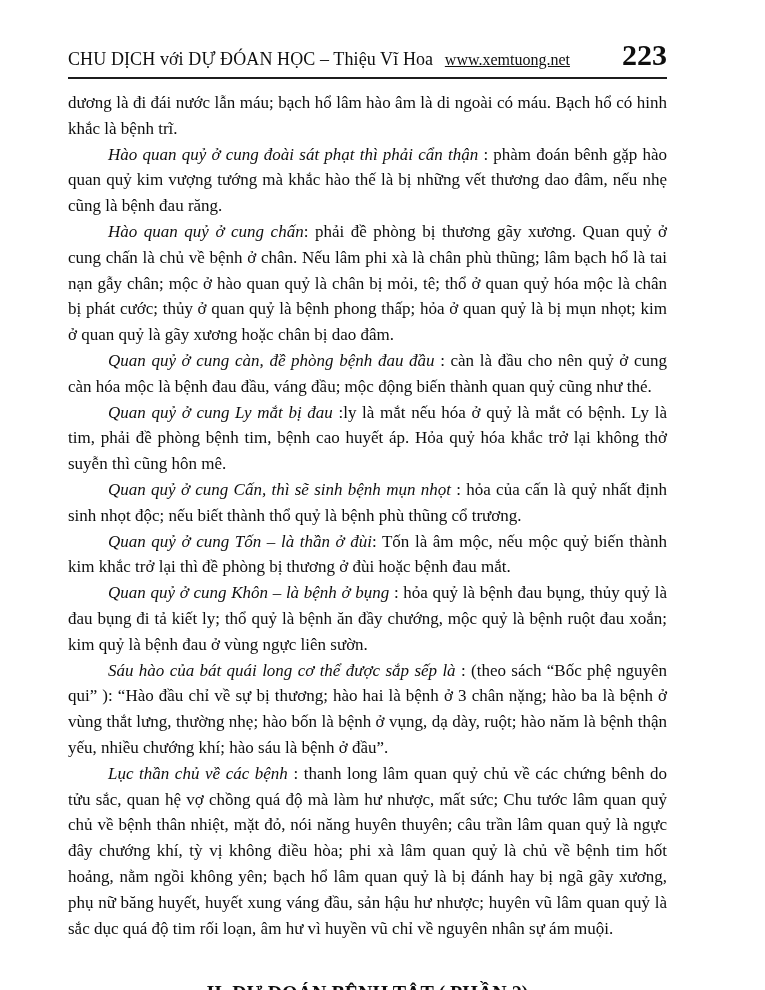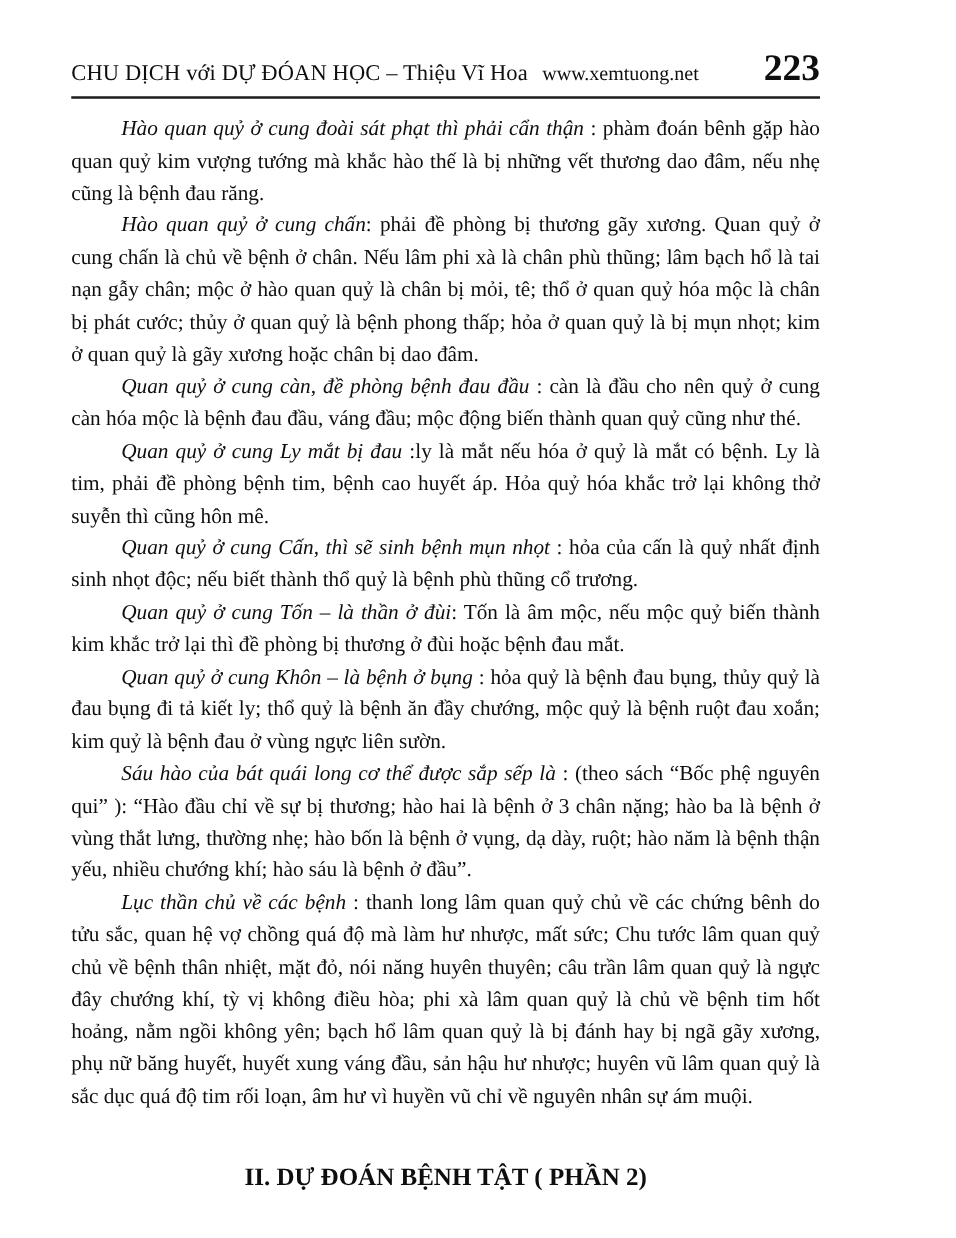--- a/index.html
+++ b/index.html
@@ -9,32 +9,34 @@
     background: #ffffff;
     color: #0e0e0e;
     font-family: "Liberation Serif", "DejaVu Serif", serif;
     overflow: hidden;
   }
   .page {
     box-sizing: border-box;
     width: 713px;
     height: 990px;
     padding: 40px 57px 30px 57px;
+    margin-left: 11px;
   }
   .header-row {
     display: flex;
     align-items: baseline;
   }
   .book-title {
     font-size: 18px;
     white-space: nowrap;
     letter-spacing: 0.1px;
   }
   .website {
     font-size: 16px;
+    text-decoration: underline;
     margin-left: auto;
     margin-right: 52px;
     color: #0e0e0e;
     cursor: pointer;
   }
   .page-number {
     font-size: 30px;
     font-weight: bold;
     line-height: 1;
   }
@@ -65,20 +67,21 @@
 <div class="page">
 
   <div class="header-row">
     <span class="book-title">CHU DỊCH với DỰ ĐÓAN HỌC – Thiệu Vĩ Hoa</span>
     <span class="website">www.xemtuong.net</span>
     <span class="page-number">223</span>
   </div>
   <hr class="rule">
 
   <div>
+    <p class="para"><span>dương là đi đái nước lẫn máu; bạch hổ lâm hào âm là di ngoài có máu. Bạch hổ có hinh khắc là bệnh trĩ.</span></p>
 
     <p class="para indent"><i>Hào quan quỷ ở cung đoài sát phạt thì phải cẩn thận</i><span> : phàm đoán bênh gặp hào quan quỷ kim vượng tướng mà khắc hào thế là bị những vết thương dao đâm, nếu nhẹ cũng là bệnh đau răng.</span></p>
 
     <p class="para indent"><i>Hào quan quỷ ở cung chấn</i><span>: phải đề phòng bị thương gãy xương. Quan quỷ ở cung chấn là chủ về bệnh ở chân. Nếu lâm phi xà là chân phù thũng; lâm bạch hổ là tai nạn gẫy chân; mộc ở hào quan quỷ là chân bị mỏi, tê; thổ ở quan quỷ hóa mộc là chân bị phát cước; thủy ở quan quỷ là bệnh phong thấp; hỏa ở quan quỷ là bị mụn nhọt; kim ở quan quỷ là gãy xương hoặc chân bị dao đâm.</span></p>
 
     <p class="para indent"><i>Quan quỷ  ở cung càn, đề phòng bệnh đau đầu</i><span> : càn là đầu cho nên quỷ ở cung càn hóa mộc là bệnh đau đầu, váng đầu; mộc động biến thành quan quỷ cũng như thé.</span></p>
 
     <p class="para indent"><i>Quan quỷ ở cung Ly mắt bị đau</i><span> :ly là mắt nếu hóa ở quỷ là mắt có bệnh. Ly là tim, phải đề phòng bệnh tim, bệnh cao huyết áp. Hỏa quỷ hóa khắc trở lại không thở suyễn thì cũng hôn mê.</span></p>
 
     <p class="para indent"><i>Quan quỷ ở cung  Cấn, thì sẽ sinh bệnh mụn nhọt</i><span> : hỏa của cấn là quỷ nhất định sinh nhọt độc; nếu biết thành thổ quỷ là bệnh phù thũng cổ trương.</span></p>

